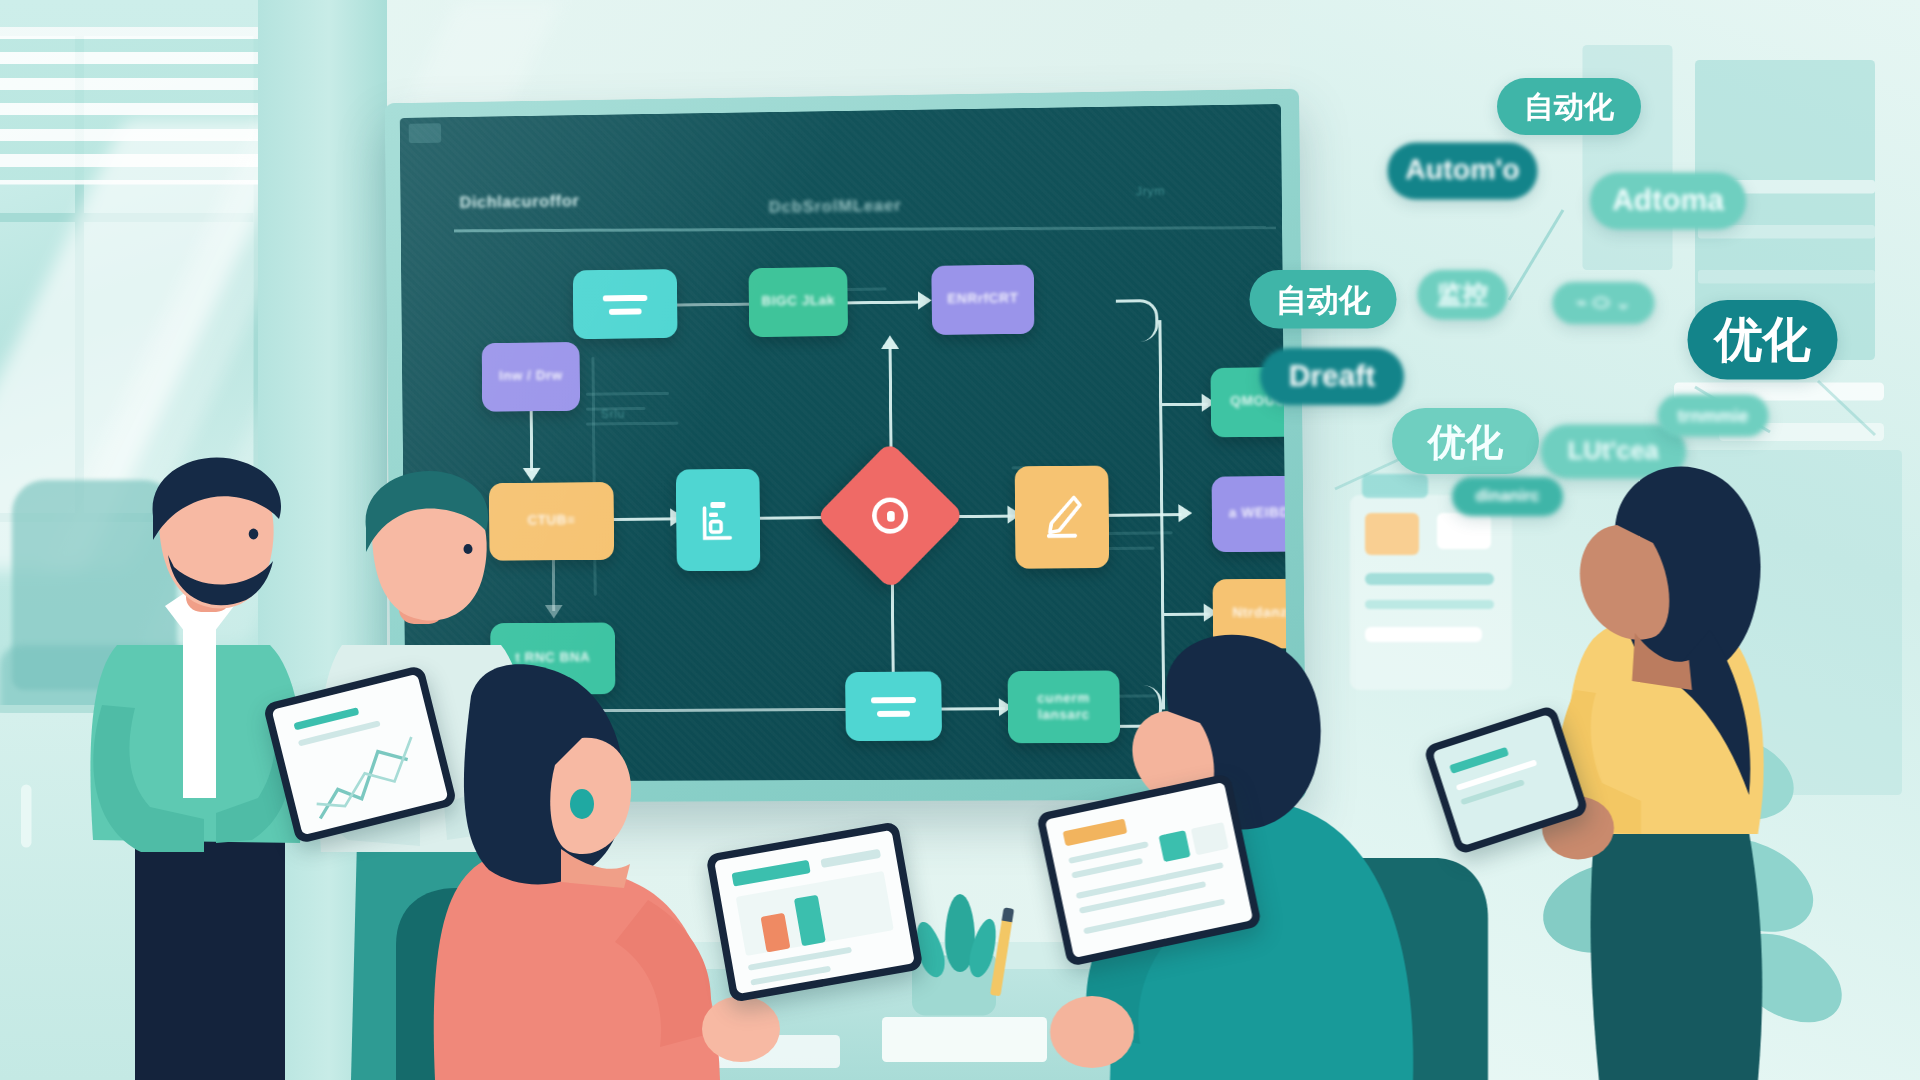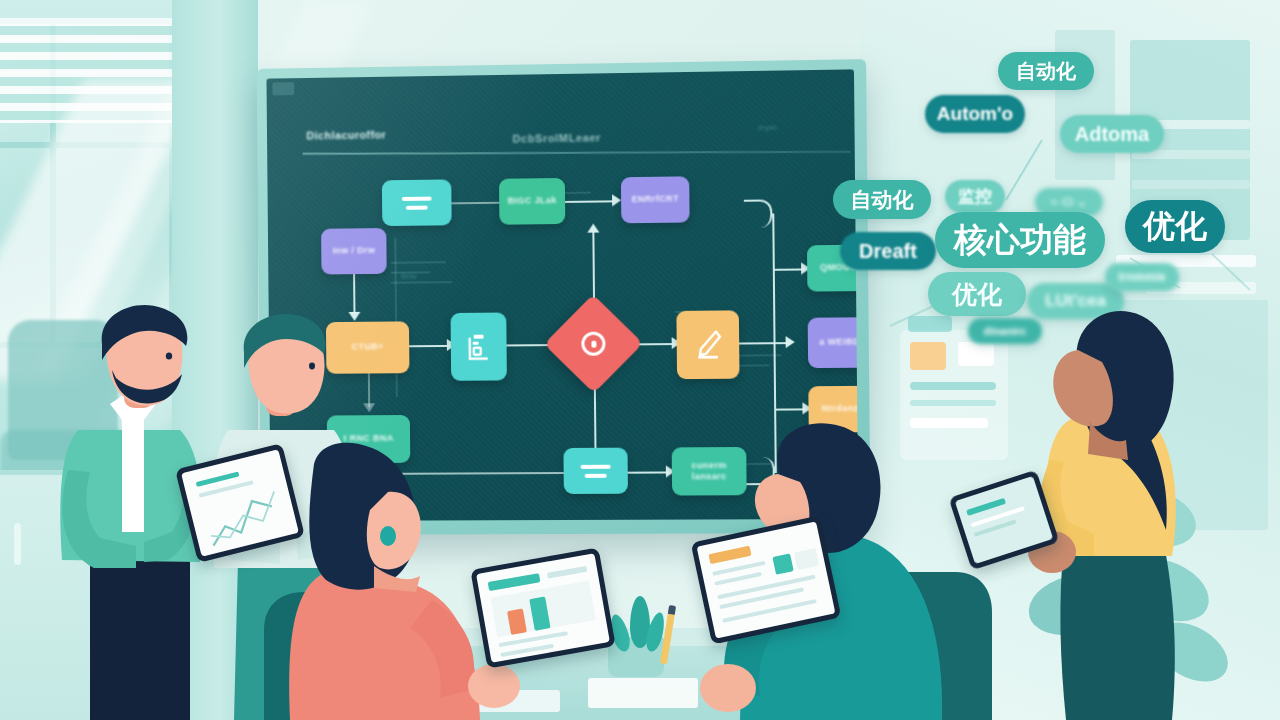--- a/index.html
+++ b/index.html
@@ -490,23 +490,20 @@
       </div>
       <div class="chip blurred" style="left: 115px; top: 140px; width: 60px; height: 33px; font-size: 17px; background: rgb(111, 207, 192); color: rgb(244, 255, 255);">
         <span>监控</span>
       </div>
       <div class="chip blurmore" style="left: 205px; top: 148px; width: 68px; height: 28px; font-size: 13px; background: rgb(111, 207, 192); color: rgb(244, 255, 255);">
         <span>⌁ ⬭ ⌄</span>
       </div>
       <div class="chip blurred" style="left: 10px; top: 192px; width: 96px; height: 38px; font-size: 20px; background: rgb(19, 132, 138);">
         <span>Dreaft</span>
       </div>
-      <div class="chip" style="left: 105px; top: 172px; width: 170px; height: 56px; font-size: 33px; background: rgb(63, 181, 168);">
-        <span>核心功能</span>
-      </div>
       <div class="chip" style="left: 295px; top: 160px; width: 100px; height: 53px; font-size: 32px; background: rgb(19, 132, 138);">
         <span>优化</span>
       </div>
       <div class="chip" style="left: 98px; top: 232px; width: 98px; height: 44px; font-size: 25px; background: rgb(111, 207, 192); color: rgb(244, 255, 255);">
         <span>优化</span>
       </div>
       <div class="chip blurmore" style="left: 197px; top: 243px; width: 97px; height: 36px; font-size: 17px; background: rgb(111, 207, 192); color: rgb(244, 255, 255);">
         <span>LUt'cea</span>
       </div>
       <div class="chip blurmore" style="left: 275px; top: 223px; width: 74px; height: 28px; font-size: 12px; background: rgb(111, 207, 192); color: rgb(244, 255, 255);">

